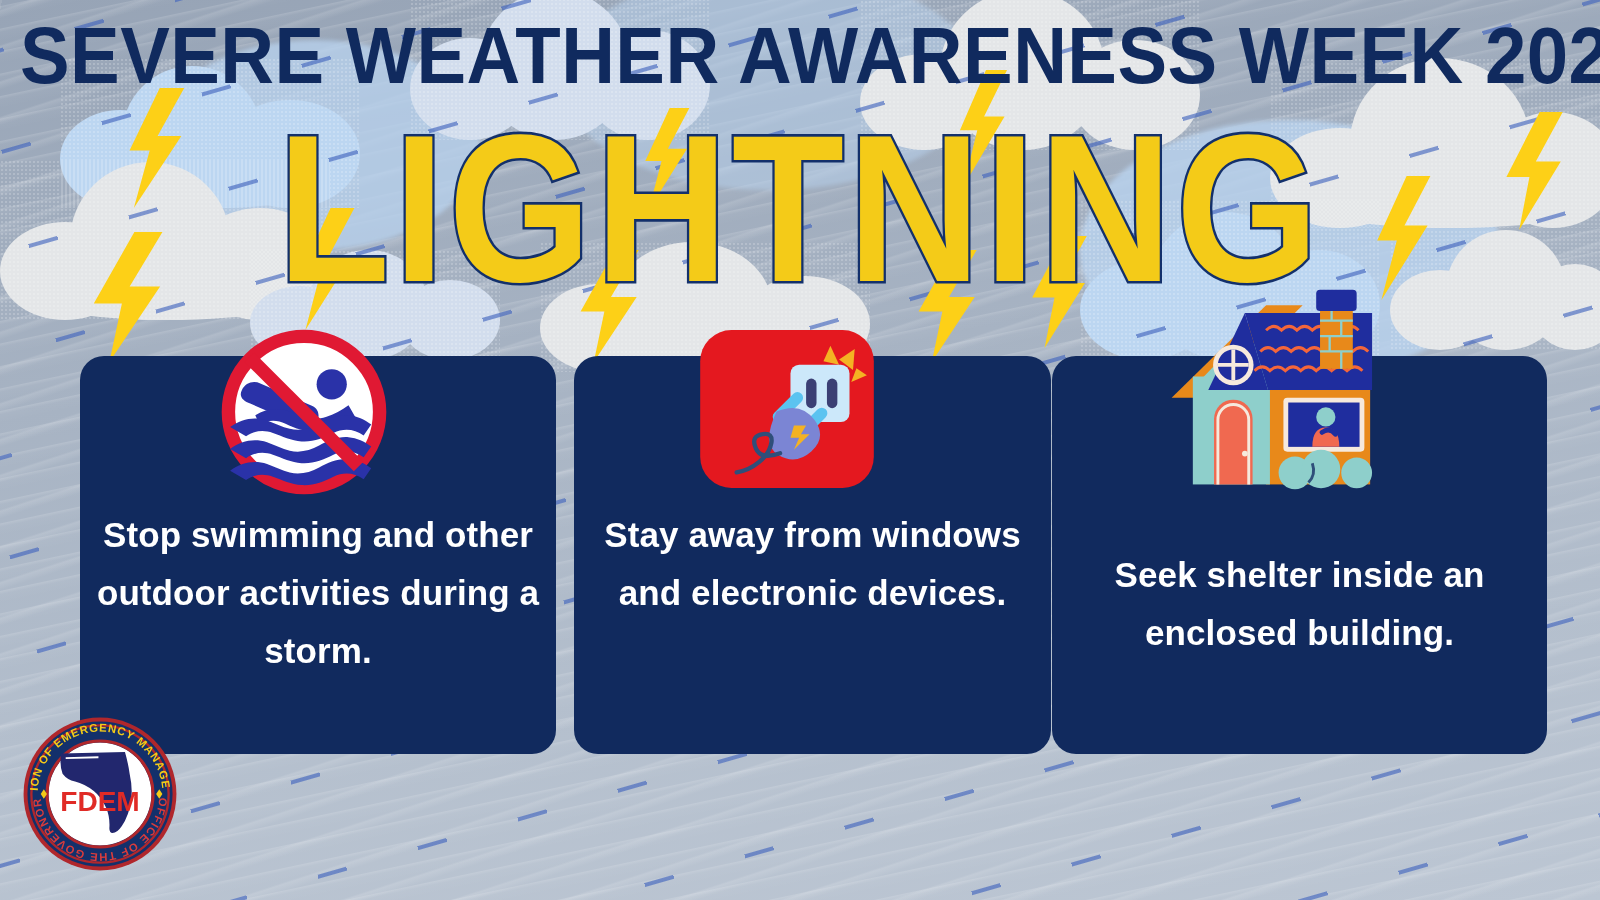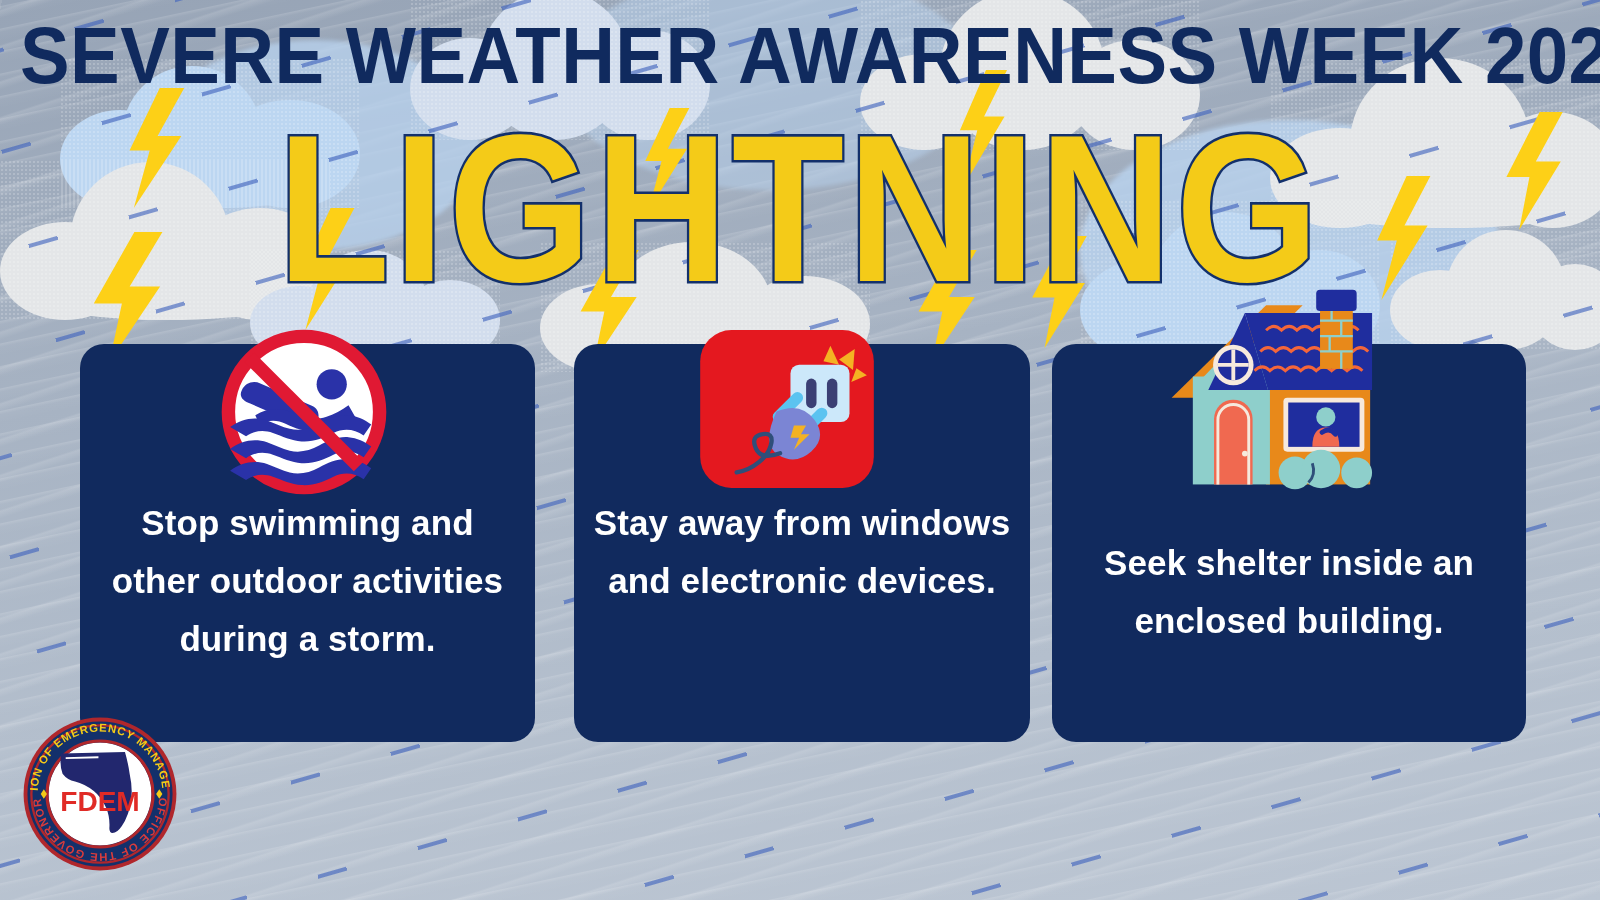--- a/index.html
+++ b/index.html
@@ -131,24 +131,25 @@
     -webkit-text-stroke: 5px #13306b;
     paint-order: stroke fill;
     transform: scaleX(0.92) scaleY(1.05);
     transform-origin: center top;
     white-space: nowrap;
   }
 
   
   .card {
     position: absolute;
-    top: 344px;
+    top: 356px;
     height: 398px;
     background: #112a5e;
     border-radius: 24px;
+    padding-left: 21px;
   }
   .card .txt {
     position: absolute;
     left: 14px;
     right: 14px;
     top: 150px;
     color: #ffffff;
     font-size: 35px;
     line-height: 58px;
     font-weight: bold;

